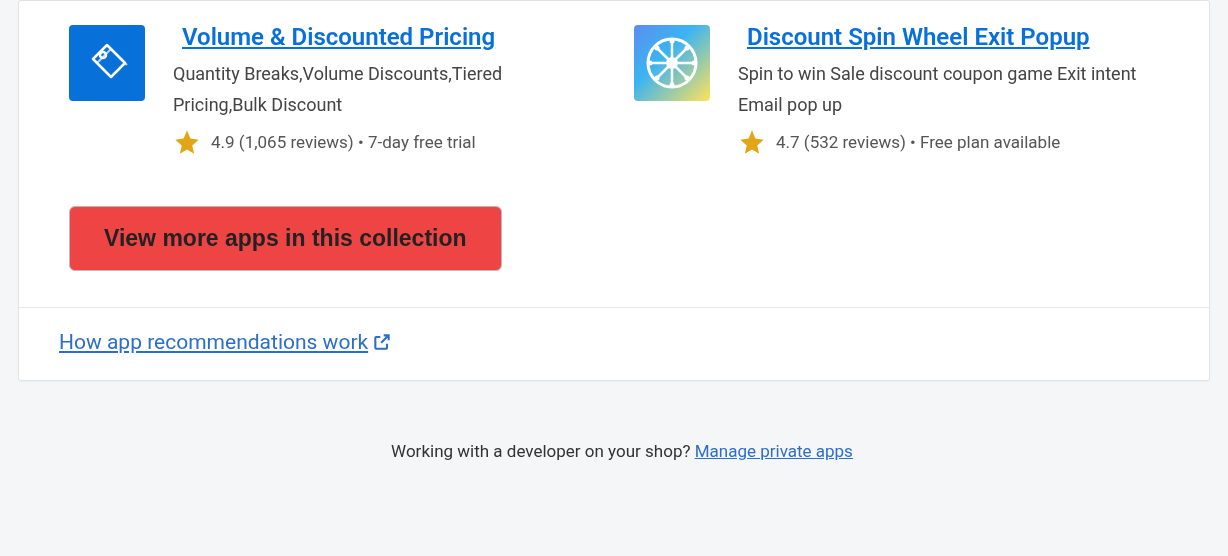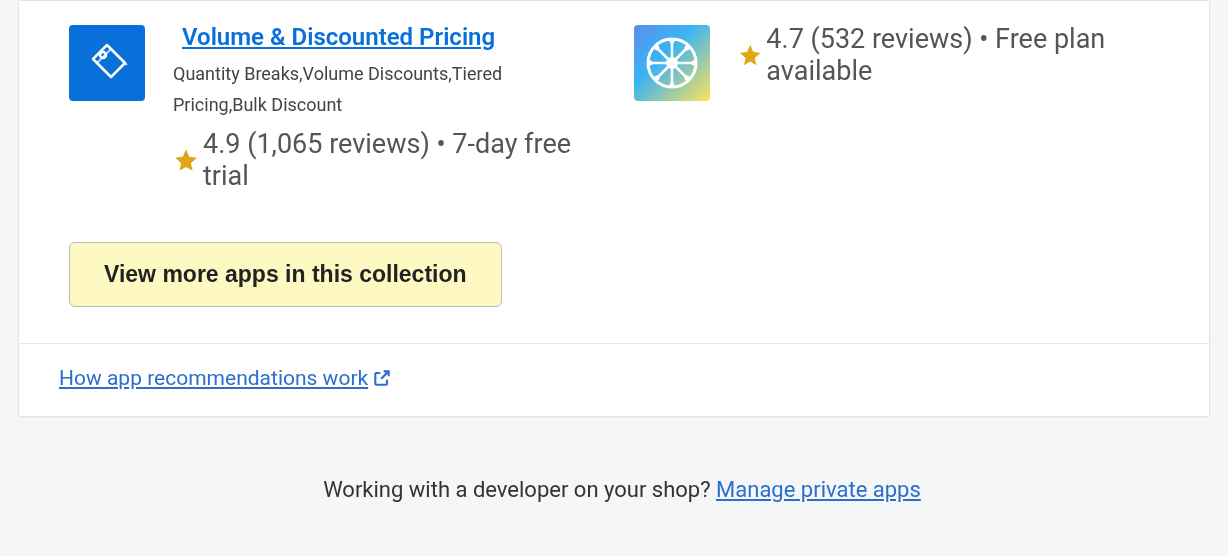--- a/index.html
+++ b/index.html
@@ -62,34 +62,34 @@
     }
     .app-desc {
       color: #444;
       font-size: 18px;
       line-height: 1.7;
       margin-bottom: 8px;
     }
     .app-meta {
       display: flex;
       align-items: center;
-      gap: 4px;
+      gap: 10px;
       color: #555;
-      font-size: 27px;
+      font-size: 17px;
     }
     .star-icon {
       width: 28px;
       height: 28px;
       fill: #e0a616;
     }
     .view-more-row {
       padding: 30px 50px 36px 50px;
     }
     .view-more-btn {
-      background: #fef9c3;
+      background: #ef4444;
       border: 1px solid #bbb;
       border-radius: 6px;
       padding: 18px 34px;
       font-size: 23px;
       font-weight: 600;
       color: #222;
       cursor: pointer;
     }
     .footer-link-row {
       border-top: 1px solid #e7e7e7;
@@ -107,21 +107,21 @@
     .ext-icon {
       width: 20px;
       height: 20px;
       fill: none;
       stroke: #2c6ecb;
       stroke-width: 2.5;
     }
     .developer-row {
       text-align: center;
       padding: 60px 0 0 0;
-      font-size: 22px;
+      font-size: 17px;
       color: #333;
       margin-left: 16px;
     }
     .developer-row a {
       color: #2c6ecb;
       text-decoration: underline;
       cursor: pointer;
     }
   </style>
 </head>
@@ -163,20 +163,22 @@
           <circle cx="28" cy="50" r="2.5" fill="#fff"></circle>
           <circle cx="6" cy="28" r="2.5" fill="#fff"></circle>
           <circle cx="50" cy="28" r="2.5" fill="#fff"></circle>
           <circle cx="13" cy="13" r="2.5" fill="#fff"></circle>
           <circle cx="43" cy="43" r="2.5" fill="#fff"></circle>
           <circle cx="43" cy="13" r="2.5" fill="#fff"></circle>
           <circle cx="13" cy="43" r="2.5" fill="#fff"></circle>
         </svg>
       </div>
       <div class="app-body">
+        <a class="app-title">Discount Spin Wheel Exit Popup</a>
+        <div class="app-desc">Spin to win Sale discount coupon game Exit intent Email pop up</div>
         <div class="app-meta">
           <svg class="star-icon" viewBox="0 0 24 24">
             <path d="M12 2l2.9 6.9L22 10l-5.5 5 1.6 7L12 18.5 5.9 22l1.6-7L2 10l7.1-1.1z"></path>
           </svg>
           <span>4.7 (532 reviews) • Free plan available</span>
         </div>
       </div>
     </div>
 
   </div>

